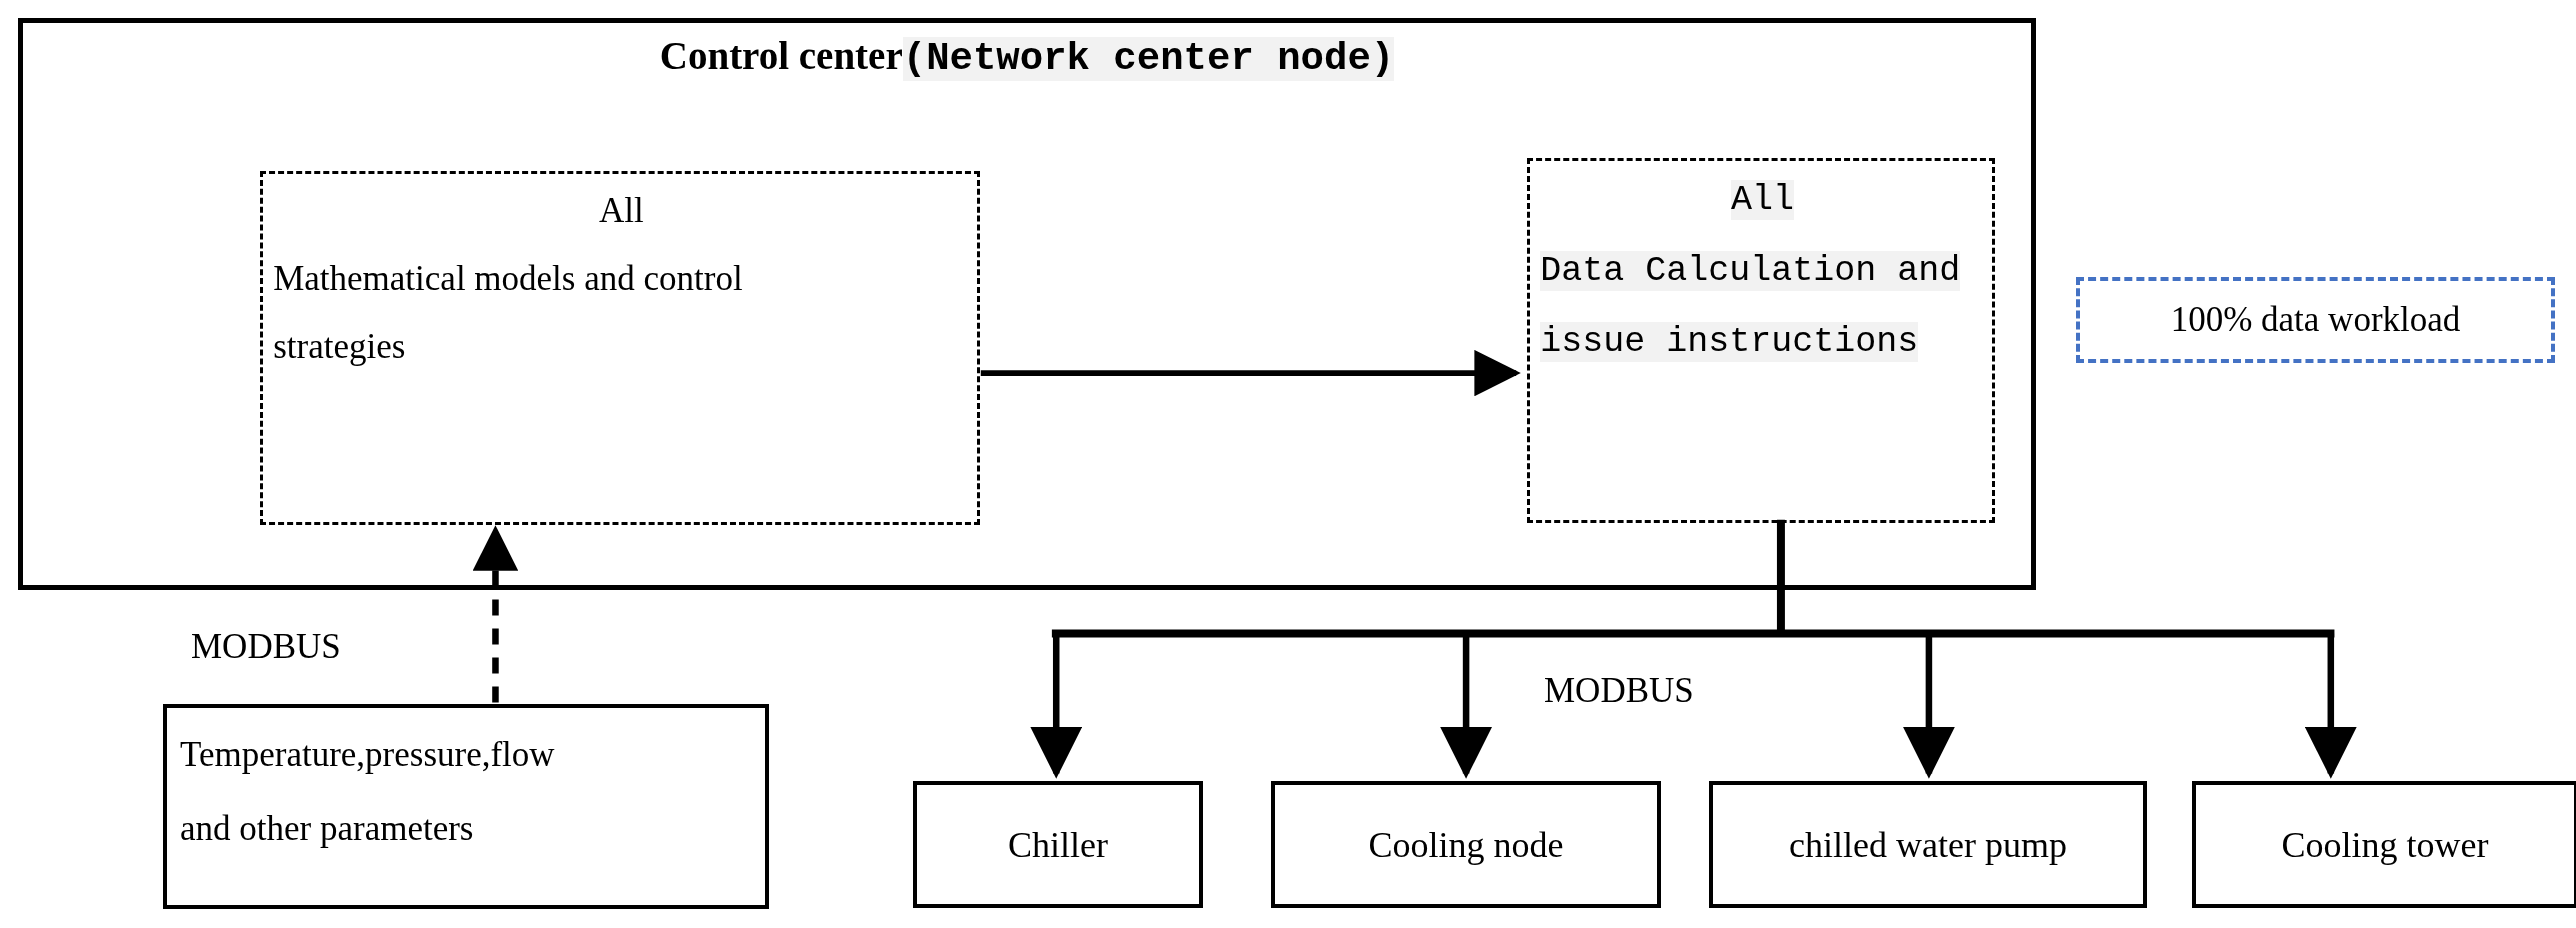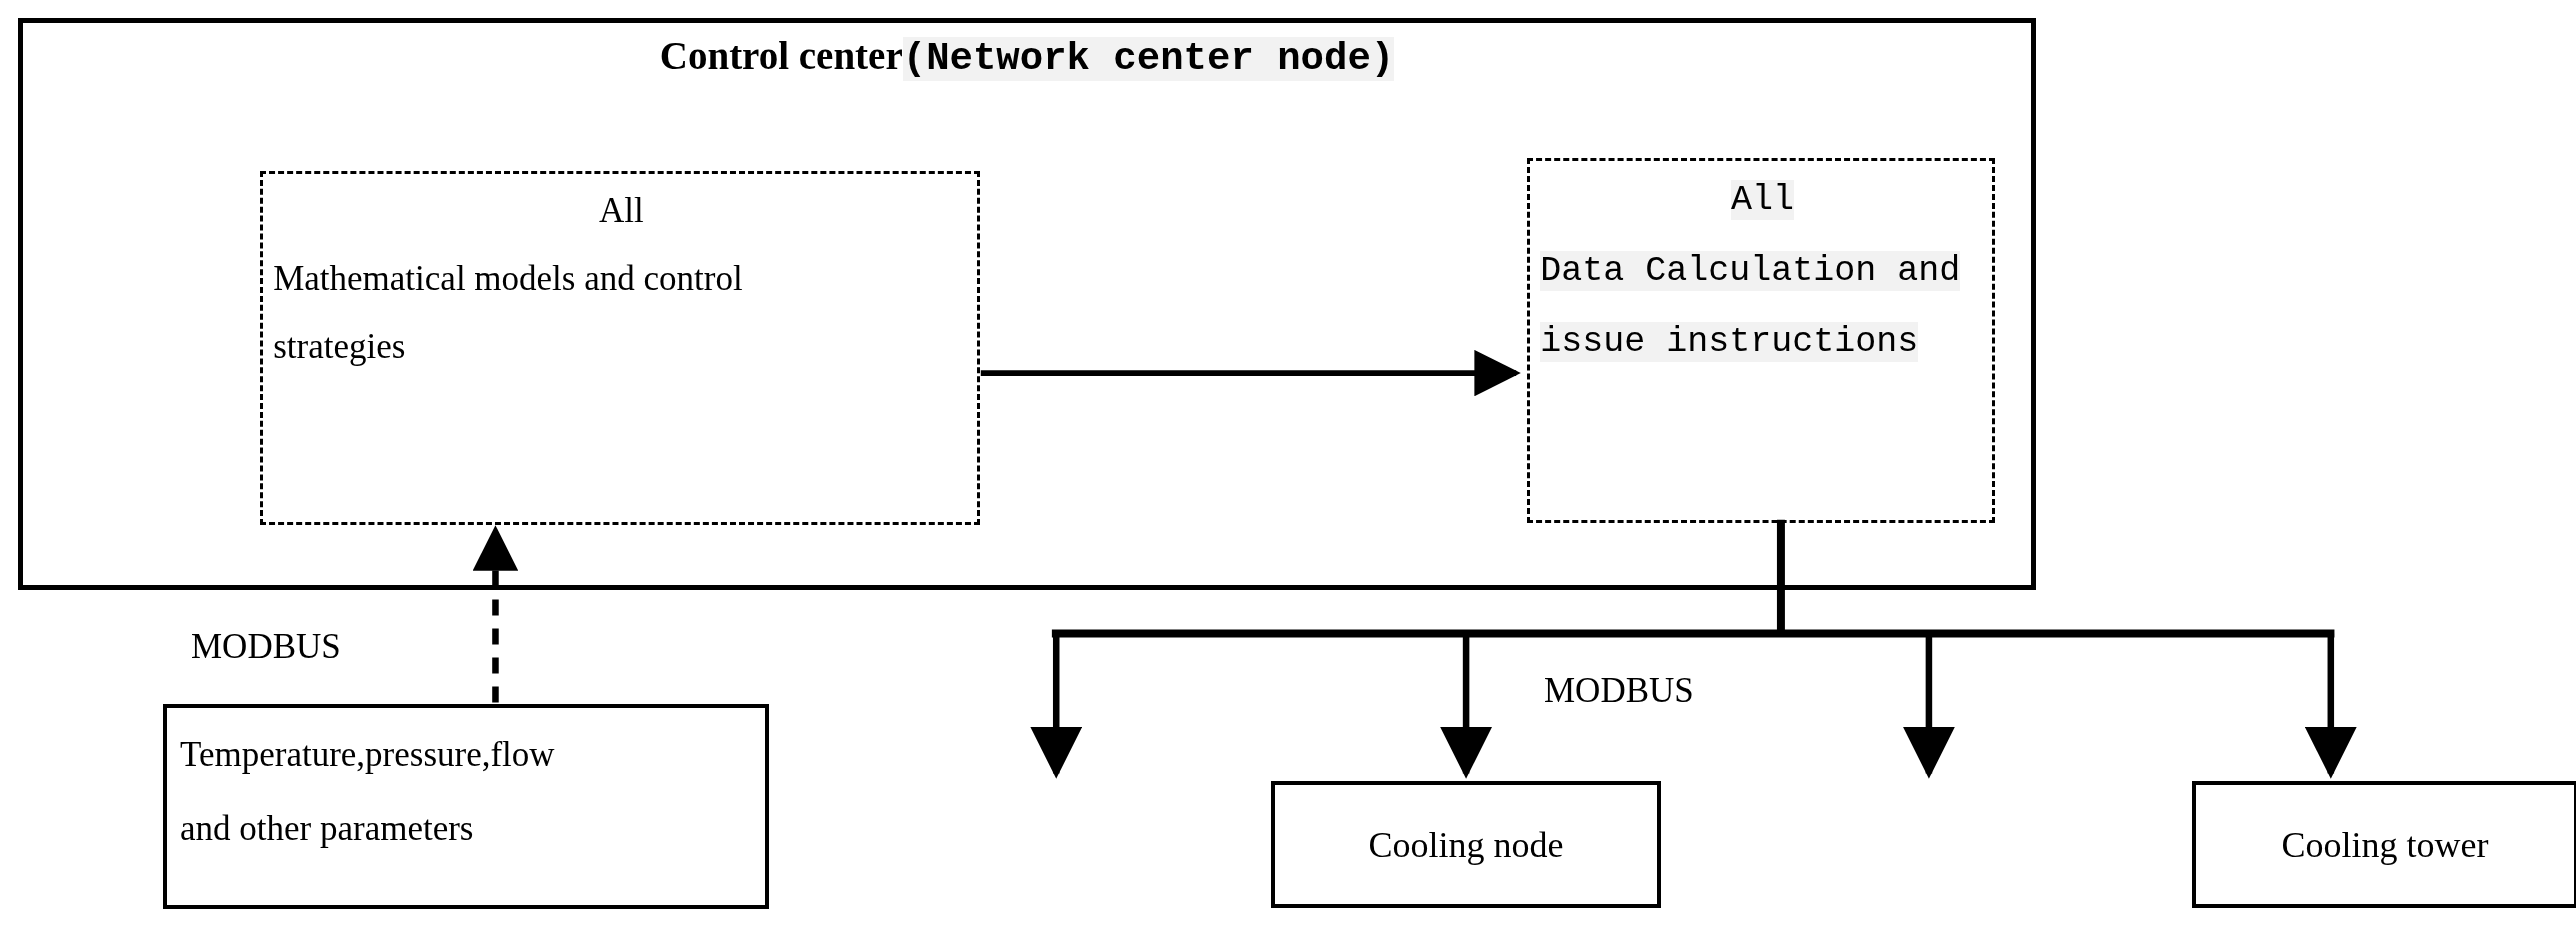--- a/index.html
+++ b/index.html
@@ -187,34 +187,43 @@
   </div>
 
   <div class="dashed-box box-calc">
     <div class="box-inner">
       <div class="row line-center"><span class="hl">All</span></div>
       <div class="row line-left"><span class="hl">Data Calculation and</span></div>
       <div class="row line-left"><span class="hl">issue instructions</span></div>
     </div>
   </div>
 
+  <div class="workload-box">
+    <span class="label">100% data workload</span>
+  </div>
 
   <div class="modbus-label modbus-left">MODBUS</div>
 
   <div class="modbus-label modbus-mid">MODBUS</div>
 
   <div class="param-box">
     <div class="text">
       <div class="row">Temperature,pressure,flow</div>
       <div class="row">and other parameters</div>
     </div>
   </div>
 
+  <div class="equip equip-0">
+    <span class="label">Chiller</span>
+  </div>
   <div class="equip equip-1">
     <span class="label">Cooling node</span>
+  </div>
+  <div class="equip equip-2">
+    <span class="label">chilled water pump</span>
   </div>
   <div class="equip equip-3">
     <span class="label">Cooling tower</span>
   </div>
 
   <svg id="connectors" viewBox="0 0 3551 1280">
     <defs>
       <marker id="arrowhead" markerWidth="8" markerHeight="8" refX="7.2" refY="4" orient="auto" markerUnits="strokeWidth">
         <path d="M0,0 L8,4 L0,8 z" fill="#000000"></path>
       </marker>

